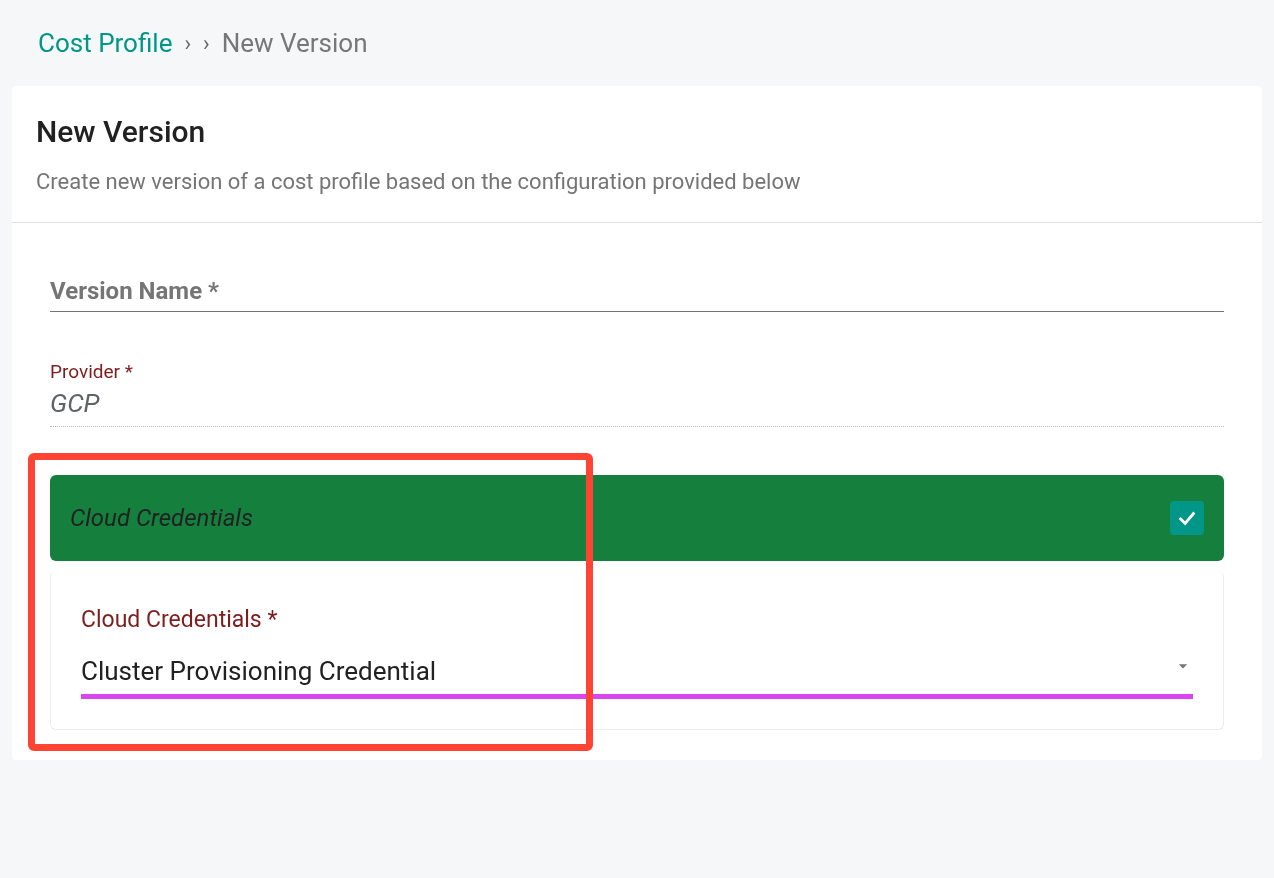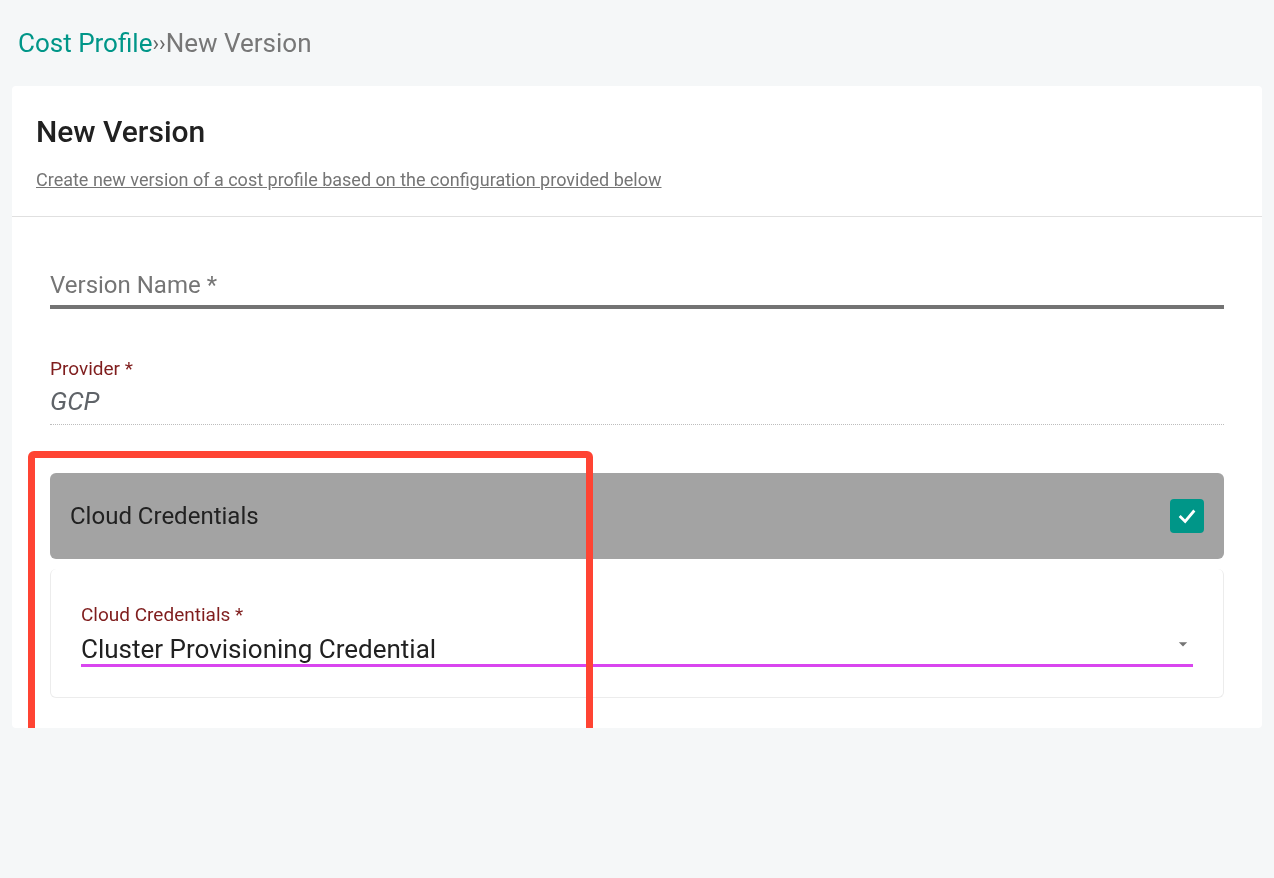--- a/index.html
+++ b/index.html
@@ -12,20 +12,22 @@
       background: #f5f7f8;
       color: #333;
       width: 1274px;
     }
     .breadcrumb {
       padding: 28px 18px 28px 18px;
       font-size: 26px;
       font-weight: 400;
       display: flex;
       align-items: center;
+      gap: 12px;
+      margin-left: 20px;
     }
     .breadcrumb a {
       color: #009688;
       text-decoration: none;
     }
     .breadcrumb .sep {
       color: #666;
       font-size: 22px;
     }
     .breadcrumb .current {
@@ -40,71 +42,72 @@
       padding: 28px 24px 24px 24px;
       border-bottom: 1px solid #e0e0e0;
     }
     .card-header h1 {
       font-size: 30px;
       font-weight: 500;
       color: #212121;
       margin-bottom: 18px;
     }
     .card-header p {
-      font-size: 18px;
+      font-size: 22px;
       color: #757575;
       line-height: 1.4;
-      text-decoration: underline;
     }
     .card-body {
       padding: 50px 38px 30px 38px;
     }
     .form-group {
       margin-bottom: 48px;
     }
     .form-label {
       display: block;
       font-size: 24px;
       color: #7f1d1d;
       margin-bottom: 0;
       line-height: 1.3;
     }
     .form-input {
       width: 100%;
       border: none;
-      border-bottom: 4px solid #737373;
+      border-bottom: 1px solid #737373;
       font-size: 24px;
       padding: 4px 0 6px 0;
       outline: none;
       background: transparent;
       font-family: inherit;
+      font-weight: bold;
     }
     .form-group.provider .form-label {
       font-size: 19px;
       margin-bottom: 4px;
     }
     .form-group.provider .form-value {
       font-size: 26px;
       color: #5f6368;
       padding-bottom: 8px;
       border-bottom: 1px dotted #bdbdbd;
       font-style: italic;
     }
     .panel {
       border-radius: 6px;
       overflow: visible;
       position: relative;
     }
     .panel-header {
-      background: #a3a3a3;
+      background: #15803d;
       padding: 26px 20px;
       border-radius: 6px;
       display: flex;
       align-items: center;
       justify-content: space-between;
+      font-style: italic;
     }
     .panel-header-title {
       font-size: 24px;
       color: #212121;
       font-weight: 400;
     }
     .checkbox {
       width: 34px;
       height: 34px;
       background: #009688;
@@ -123,29 +126,29 @@
     }
     .panel-body {
       background: #fff;
       border: 1px solid #ececec;
       border-top: none;
       border-radius: 6px;
       padding: 34px 30px 30px 30px;
       margin-top: 10px;
     }
     .panel-body .form-label {
-      font-size: 19px;
-      margin-bottom: 6px;
+      font-size: 23px;
+      margin-bottom: 21px;
     }
     .select-wrap {
       display: flex;
       align-items: flex-start;
       justify-content: space-between;
-      border-bottom: 3px solid #d946ef;
-      padding-bottom: 0;
+      border-bottom: 5px solid #d946ef;
+      padding-bottom: 8px;
       cursor: pointer;
     }
     .select-value {
       font-size: 26px;
       color: #212121;
     }
     .select-arrow svg {
       width: 20px;
       height: 20px;
       fill: #757575;

